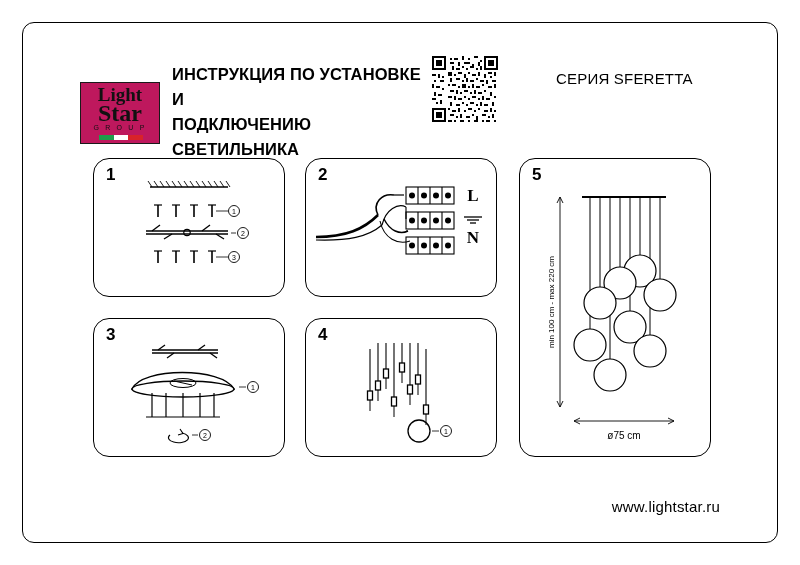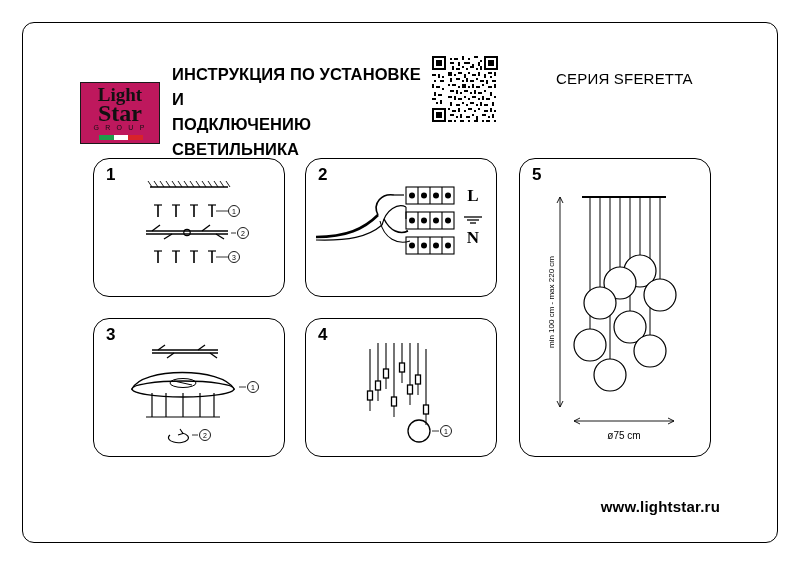--- a/index.html
+++ b/index.html
@@ -121,21 +121,21 @@
 
   .art { position: absolute; left:0; top:0; width:100%; height:100%; }
   .art svg { display:block; }
 
   
   .site {
     position: absolute;
     right: 80px;
     bottom: 50px;
     font-size: 15px;
-    font-weight: bold;
+    font-weight: normal;
     color: #000;
     letter-spacing: 0.2px;
     margin-left: 47px;
   }
 </style>
 </head>
 <body>
 
 <div id="page">
 

